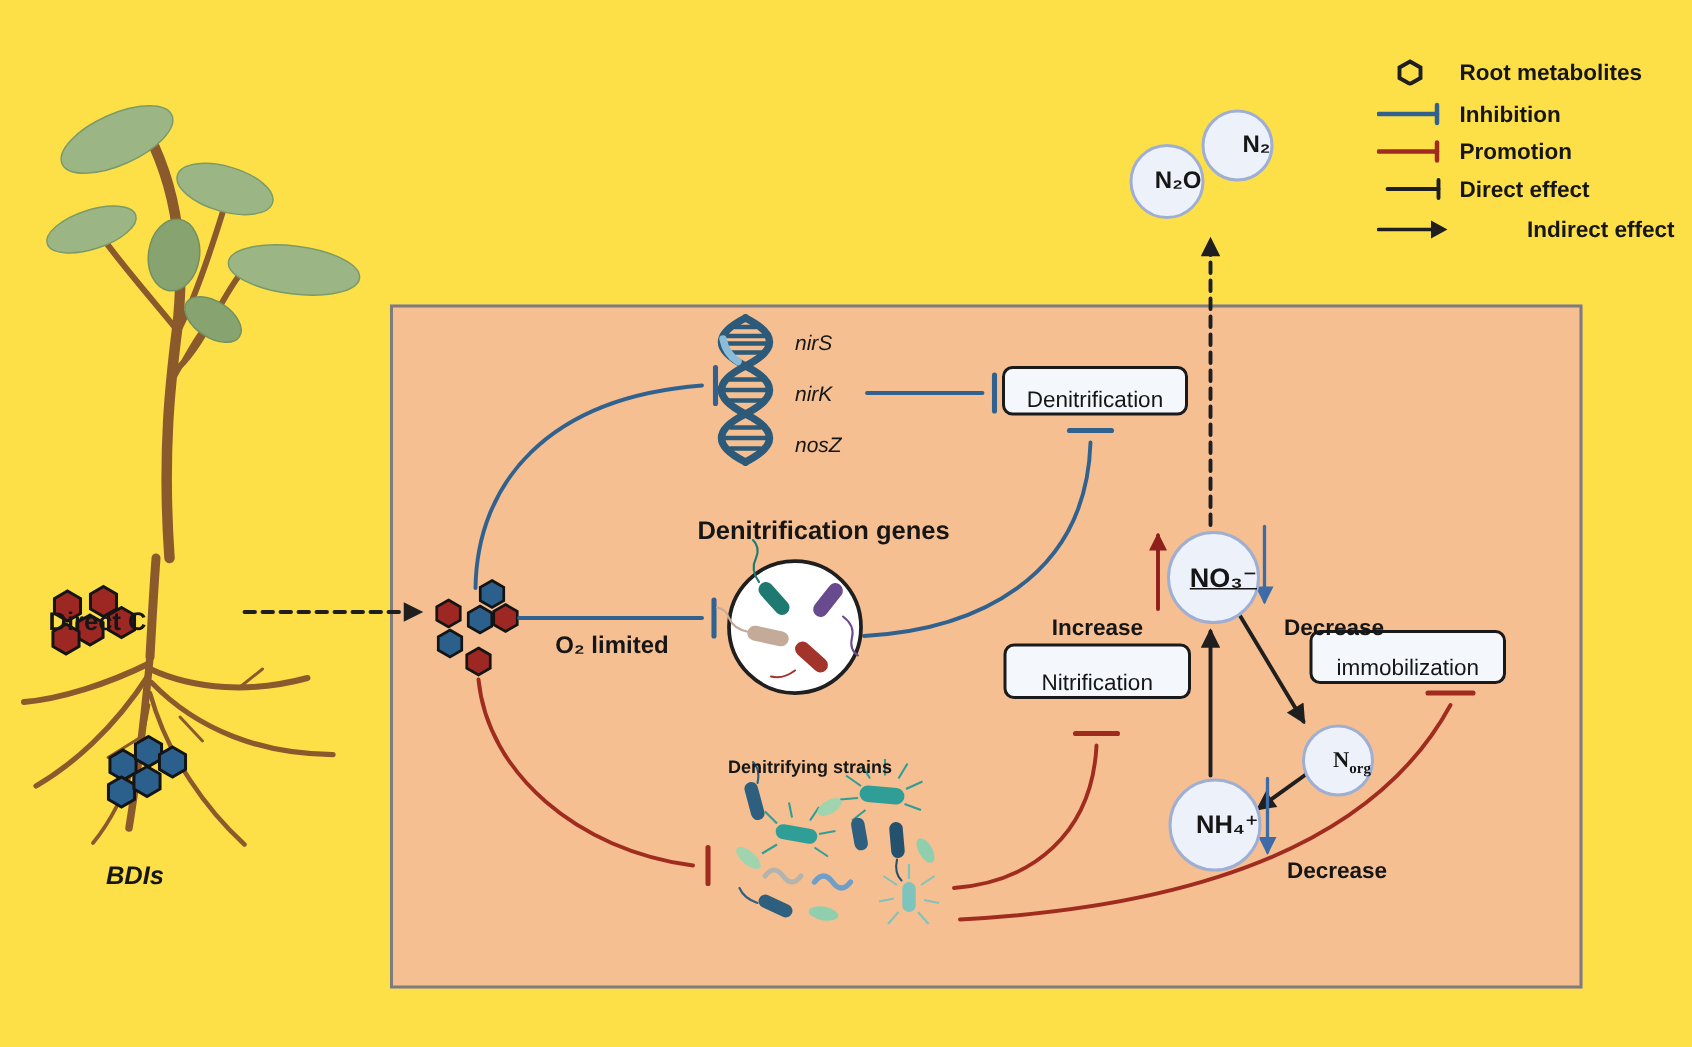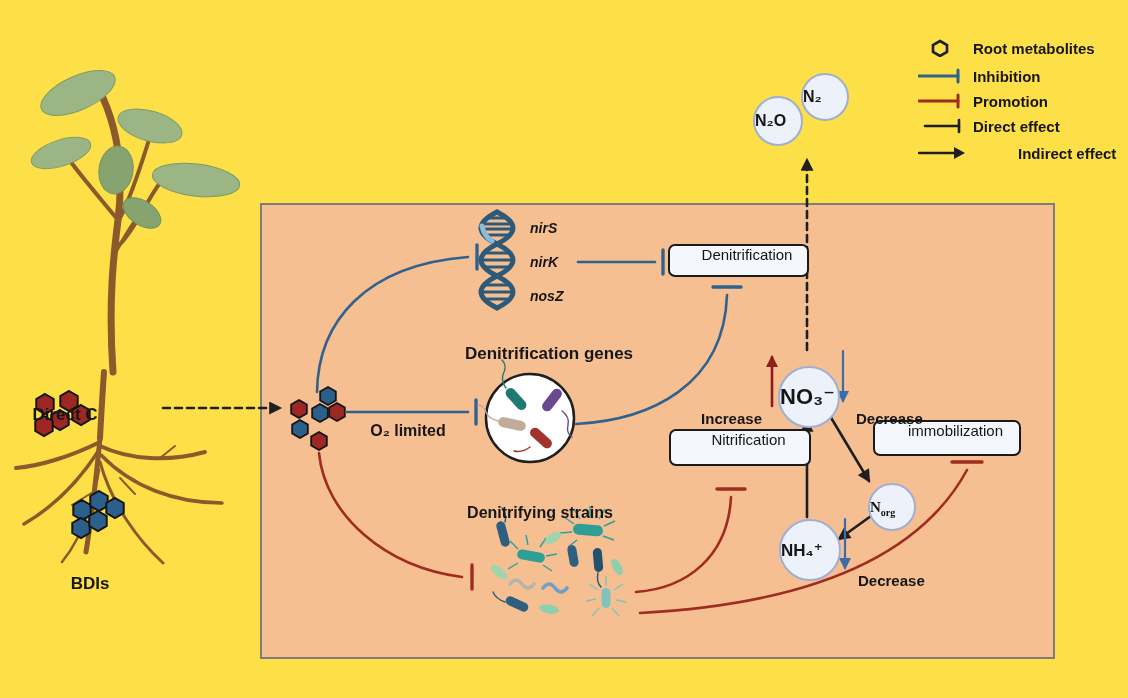--- a/index.html
+++ b/index.html
@@ -2,27 +2,27 @@
 <html style="--c-inhibition: #31628f; --c-promotion: #a02c20; --c-direct: #1f1f1f; --c-increase: #8f1f1a; --c-decrease: #3c6ca8; --c-panel_fill: #f5bf92; --c-panel_border: #7d7d7d; --c-node_fill: #edf2fa; --c-node_border: #9fafd3; --c-label_box_fill: #f4f7fb; --c-label_box_border: #1a1a1a; --c-hex_labile: #9c2723; --c-hex_bdi: #2b5f8c; --c-dna: #2d5a78; --c-dna_light: #8abbd9; --c-stem: #8a5a2d; --c-leaf: #9cb585; --c-leaf_dark: #87a370;"><head>
 <meta charset="utf-8">
 <style>
   html,body{margin:0;padding:0;background:#fff;}
   body{font-family:"Liberation Sans","DejaVu Sans",sans-serif;color:#161616;}
   #fig{position:relative;width:1128px;height:698px;background:#fde047;overflow:hidden;}
   #panel{position:absolute;left:260px;top:203px;width:791px;height:452px;
          background:var(--c-panel_fill);border:2.5px solid var(--c-panel_border);z-index:0;}
   svg.layer{position:absolute;left:0;top:0;z-index:1;}
   .node{position:absolute;z-index:2;border-radius:50%;background:var(--c-node_fill);
-        border:2px solid var(--c-node_border);display:flex;align-items:center;justify-content:flex-start;
+        border:2px solid var(--c-node_border);display:flex;align-items:center;justify-content:flex-end;
         font-weight:bold;font-size:16px;}
   .pbox{position:absolute;z-index:2;background:var(--c-label_box_fill);
-        border:2px solid var(--c-label_box_border);border-radius:7px;display:flex;align-items:flex-start;
-        justify-content:center;font-size:15px;padding-left:17px;}
+        border:2px solid var(--c-label_box_border);border-radius:7px;display:flex;align-items:flex-end;
+        justify-content:center;font-size:15px;}
   .lbl{position:absolute;z-index:2;font-weight:bold;margin-top:34px;}
-  .gene{position:absolute;z-index:2;font-style:italic;font-size:14px;font-weight:bold;}
+  .gene{position:absolute;z-index:2;font-style:italic;font-size:14px;font-weight:normal;}
   .nsub{font-size:10px;position:relative;top:4px;font-weight:bold;}
   
   #legend{position:absolute;left:918px;top:36px;z-index:2;}
   .lrow{display:flex;align-items:center;height:24px;margin-bottom:1px;}
   .lrow .ic{width:48px;height:16px;flex:0 0 48px;display:flex;align-items:center;}
   .lrow .lt{font-weight:bold;font-size:15px;margin-left:7px;white-space:nowrap;}
   
   .sB{stroke:var(--c-inhibition);fill:none;stroke-width:2.6px;stroke-linecap:round;}
   .sR{stroke:var(--c-promotion);fill:none;stroke-width:2.6px;stroke-linecap:round;}
   .sK{stroke:var(--c-direct);fill:none;stroke-width:2.6px;stroke-linecap:round;}
@@ -269,21 +269,21 @@
     </div>
   </div>
 
   <div class="node" style="left:753px;top:96px;width:46px;height:46px;">
     <span>N₂O</span>
     </div>
   <div class="node" style="left:801px;top:73px;width:44px;height:44px;">
     <span>N₂</span>
     </div>
 
-  <div class="node" style="left:778px;top:366px;width:58px;height:58px;border-width:2.5px;font-size:22px;">
+  <div class="node" style="left:778px;top:354px;width:58px;height:58px;border-width:2.5px;font-size:18px;text-decoration:underline;">
     <span>NO₃⁻</span>
     </div>
   <div class="node" style="left:779px;top:519px;width:58px;height:58px;border-width:2.5px;font-size:17px;">
     <span>NH₄⁺</span>
     </div>
   <div class="node" style="left:868px;top:483px;width:44px;height:44px;font-size:15px;font-family:Liberation Serif, serif;">
     <span><span>N</span><span class="nsub">org</span></span>
     </div>
 
   <div class="pbox" style="left:668px;top:244px;width:120px;height:29px;">
@@ -294,20 +294,20 @@
     </div>
   <div class="pbox" style="left:873px;top:420px;width:127px;height:32px;">
     <span>immobilization</span>
     </div>
 
   <div class="gene" style="left:530px;top:220px;">nirS</div>
   <div class="gene" style="left:530px;top:254px;">nirK</div>
   <div class="gene" style="left:530px;top:288px;">nosZ</div>
   <div class="lbl" style="left:438px;top:310px;width:222px;text-align:center;font-size:17px;">Denitrification genes</div>
   <div class="lbl" style="left:348px;top:388px;width:120px;text-align:center;font-size:16px;">O₂ limited</div>
-  <div class="lbl" style="left:440px;top:470px;width:200px;text-align:center;font-size:16px;">Denitrifying strains</div>
+  <div class="lbl" style="left:440px;top:470px;width:200px;text-align:center;font-size:12px;">Denitrifying strains</div>
   <div class="lbl" style="left:686px;top:376px;width:76px;text-align:right;font-size:15px;">Increase</div>
   <div class="lbl" style="left:856px;top:376px;width:90px;font-size:15px;">Decrease</div>
   <div class="lbl" style="left:858px;top:538px;width:90px;font-size:15px;">Decrease</div>
   <div class="lbl" style="left:10px;top:371px;width:110px;text-align:center;font-size:17px;">Direct C</div>
-  <div class="lbl" style="left:38px;top:540px;width:104px;text-align:center;font-size:17px;">BDIs</div>
+  <div class="lbl" style="left:38px;top:540px;width:104px;text-align:center;font-size:17px;font-style:italic;">BDIs</div>
 
 </div>
 
 </body></html>

